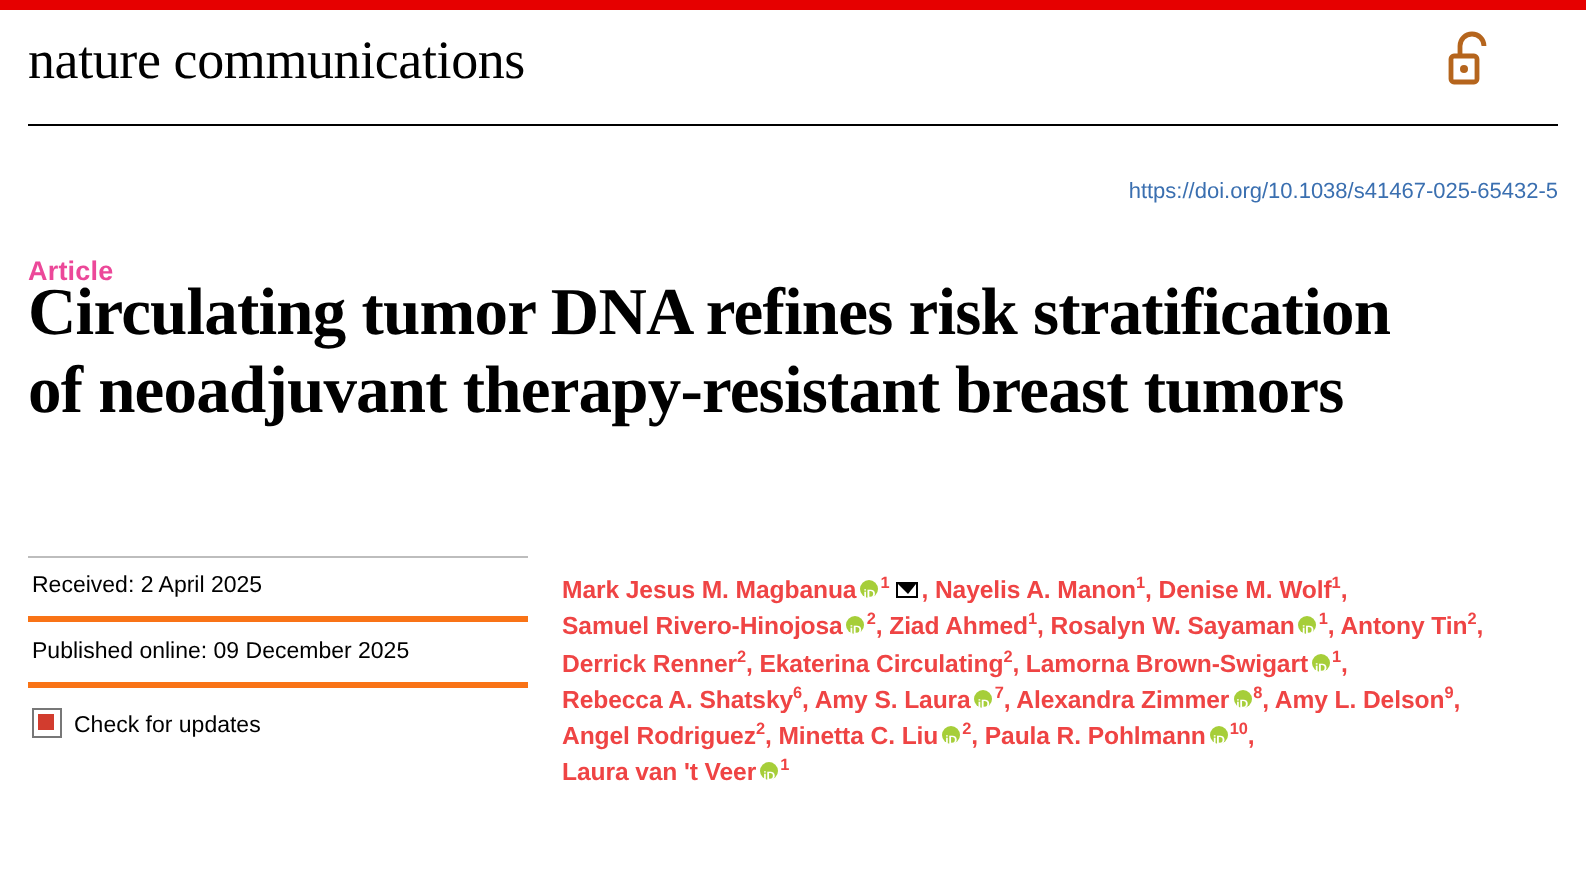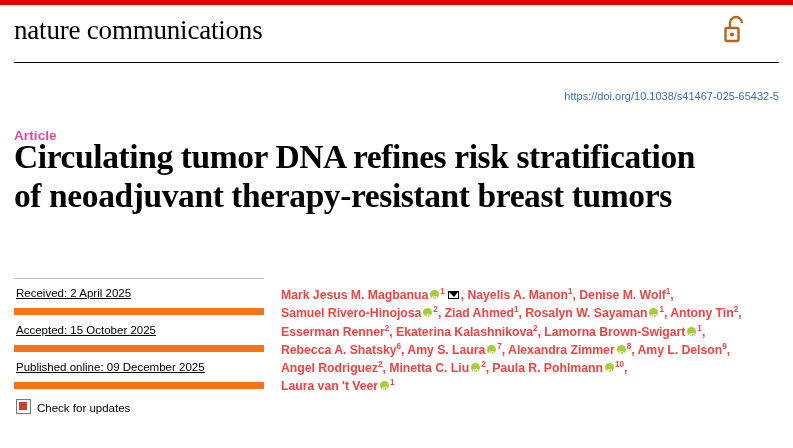--- a/index.html
+++ b/index.html
@@ -113,23 +113,22 @@
     position: absolute;
     top: 278px;
     left: 14px;
     width: 250px;
   }
   .meta-item {
     position: relative;
     font-size: 11.5px;
     color: #000;
     padding: 8px 2px 8px 2px;
-    border-bottom: 7px solid #f97316;
+    border-bottom: 3px solid #f97316;
     line-height: 14px;
-    text-decoration: underline;
   }
   .check-updates {
     position: relative;
     display: flex;
     align-items: flex-end;
     gap: 6px;
     padding: 10px 2px 0 2px;
     font-size: 11.5px;
     color: #000;
   }
@@ -236,30 +235,29 @@
   <div class="article-row">
     <div class="article-label">Article</div>
     <a class="doi-link" href="#">https://doi.org/10.1038/s41467-025-65432-5</a>
   </div>
 
   <h1 class="title">Circulating tumor DNA refines risk stratification of neoadjuvant therapy-resistant breast tumors</h1>
 
   <div class="meta-rule-top"></div>
   <div class="meta-col">
     <div class="meta-item">Received: 2 April 2025</div>
-    <div class="meta-item">Accepted: 15 October 2025</div>
     <div class="meta-item">Published online: 09 December 2025</div>
     <div class="check-updates">
       <span class="check-icon"></span>
       <span>Check for updates</span>
     </div>
   </div>
 
   <div class="authors">
       <div><span>Mark Jesus M. Magbanua</span><span class="orcid"></span><sup>1</sup><span class="mail"></span><span>, Nayelis A. Manon</span><sup>1</sup><span>, Denise M. Wolf</span><sup>1</sup><span>,</span></div>
       <div><span>Samuel Rivero-Hinojosa</span><span class="orcid"></span><sup>2</sup><span>, Ziad Ahmed</span><sup>1</sup><span>, Rosalyn W. Sayaman</span><span class="orcid"></span><sup>1</sup><span>, Antony Tin</span><sup>2</sup><span>,</span></div>
-      <div><span>Esserman Renner</span><sup>2</sup><span>, Ekaterina Kalashnikova</span><sup>2</sup><span>, Lamorna Brown-Swigart</span><span class="orcid"></span><sup>1</sup><span>,</span></div>
+      <div><span>Derrick Renner</span><sup>2</sup><span>, Ekaterina Circulating</span><sup>2</sup><span>, Lamorna Brown-Swigart</span><span class="orcid"></span><sup>1</sup><span>,</span></div>
       <div><span>Rebecca A. Shatsky</span><sup>6</sup><span>, Amy S. Laura</span><span class="orcid"></span><sup>7</sup><span>, Alexandra Zimmer</span><span class="orcid"></span><sup>8</sup><span>, Amy L. Delson</span><sup>9</sup><span>,</span></div>
       <div><span>Angel Rodriguez</span><sup>2</sup><span>, Minetta C. Liu</span><span class="orcid"></span><sup>2</sup><span>, Paula R. Pohlmann</span><span class="orcid"></span><sup>10</sup><span>,</span></div>
       <div><span>Laura van 't Veer</span><span class="orcid"></span><sup>1</sup></div>
     </div>
 
 </div>
 
 </body></html>

